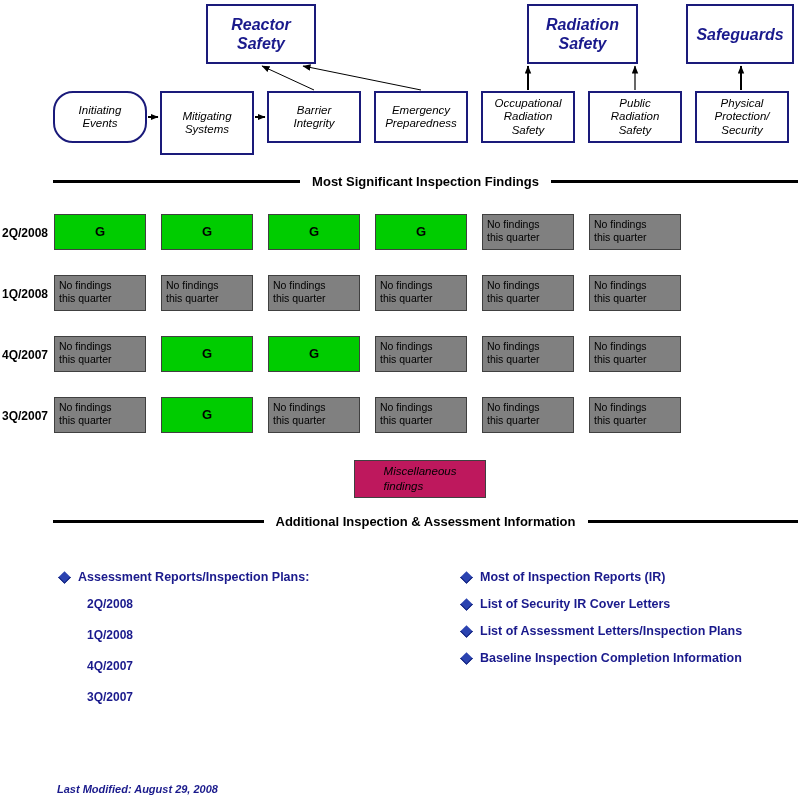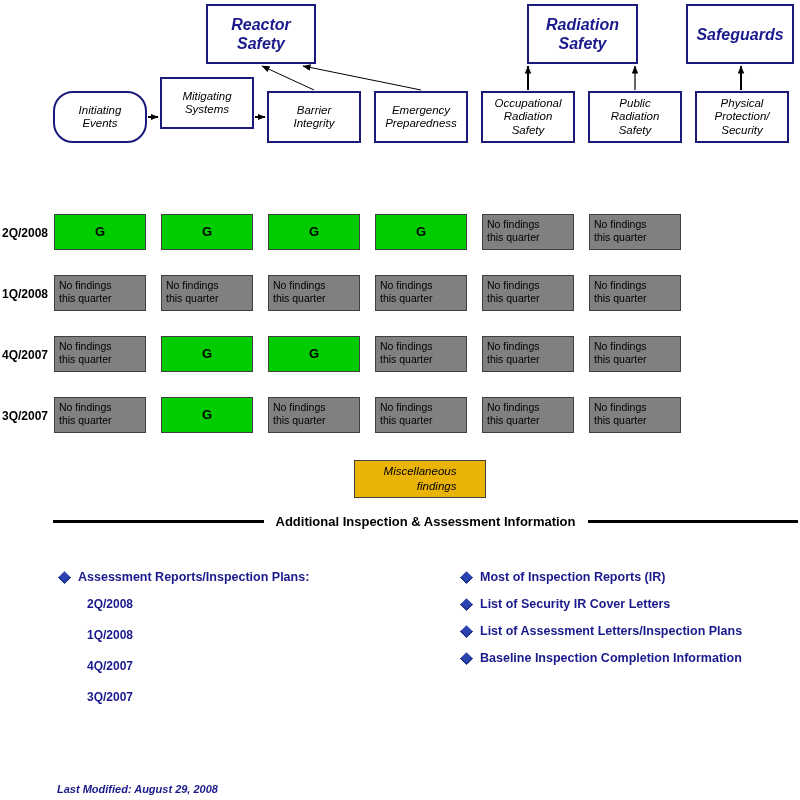--- a/index.html
+++ b/index.html
@@ -112,29 +112,29 @@
     align-items: center;
     justify-content: center;
     font-size: 13px;
     font-weight: bold;
   }
 
   
   .misc-box {
     position: absolute;
     border: 1px solid #404040;
-    background: #eab308;
+    background: #be185d;
     font-style: italic;
     font-size: 11.5px;
     line-height: 15px;
     color: #000;
     display: flex;
     align-items: center;
     justify-content: center;
-    text-align: right;
+    text-align: left;
     box-sizing: border-box;
   }
 
   
   .blist { position: absolute; }
   .bitem {
     display: flex;
     align-items: flex-start;
     margin-bottom: 13px;
     white-space: nowrap;
@@ -202,39 +202,44 @@
   <div class="hdr-box" style="left:527px;top:4px;width:111px;height:60px;">
     <span>Radiation Safety</span>
   </div>
   <div class="hdr-box" style="left:686px;top:4px;width:108px;height:60px;">
     <span>Safeguards</span>
   </div>
 
   <div class="area-box" style="left:53px;top:91px;width:94px;height:52px;border-radius:20px;">
     <span>Initiating<br>Events</span>
   </div>
-  <div class="area-box" style="left:160px;top:77px;width:94px;height:52px;">
+  <div class="area-box" style="left:160px;top:91px;width:94px;height:64px;">
     <span>Mitigating<br>Systems</span>
   </div>
   <div class="area-box" style="left:267px;top:91px;width:94px;height:52px;">
     <span>Barrier<br>Integrity</span>
   </div>
   <div class="area-box" style="left:374px;top:91px;width:94px;height:52px;">
     <span>Emergency<br>Preparedness</span>
   </div>
   <div class="area-box" style="left:481px;top:91px;width:94px;height:52px;">
     <span>Occupational<br>Radiation<br>Safety</span>
   </div>
   <div class="area-box" style="left:588px;top:91px;width:94px;height:52px;">
     <span>Public<br>Radiation<br>Safety</span>
   </div>
   <div class="area-box" style="left:695px;top:91px;width:94px;height:52px;">
     <span>Physical<br>Protection/<br>Security</span>
   </div>
 
+  <div class="divider" style="top:174px;">
+    <div class="rule left"></div>
+    <div class="dtitle">Most Significant Inspection Findings</div>
+    <div class="rule right"></div>
+  </div>
 
   <div id="grid">
       <div class="row-label" style="left: 2px; top: 226px;">2Q/2008</div>
       <div class="cell green" style="left: 54px; top: 214px;">G</div>
       <div class="cell green" style="left: 161px; top: 214px;">G</div>
       <div class="cell green" style="left: 268px; top: 214px;">G</div>
       <div class="cell green" style="left: 375px; top: 214px;">G</div>
       <div class="cell none" style="left: 482px; top: 214px;">No findings<br>this quarter</div>
       <div class="cell none" style="left: 589px; top: 214px;">No findings<br>this quarter</div>
       <div class="row-label" style="left: 2px; top: 287px;">1Q/2008</div>

